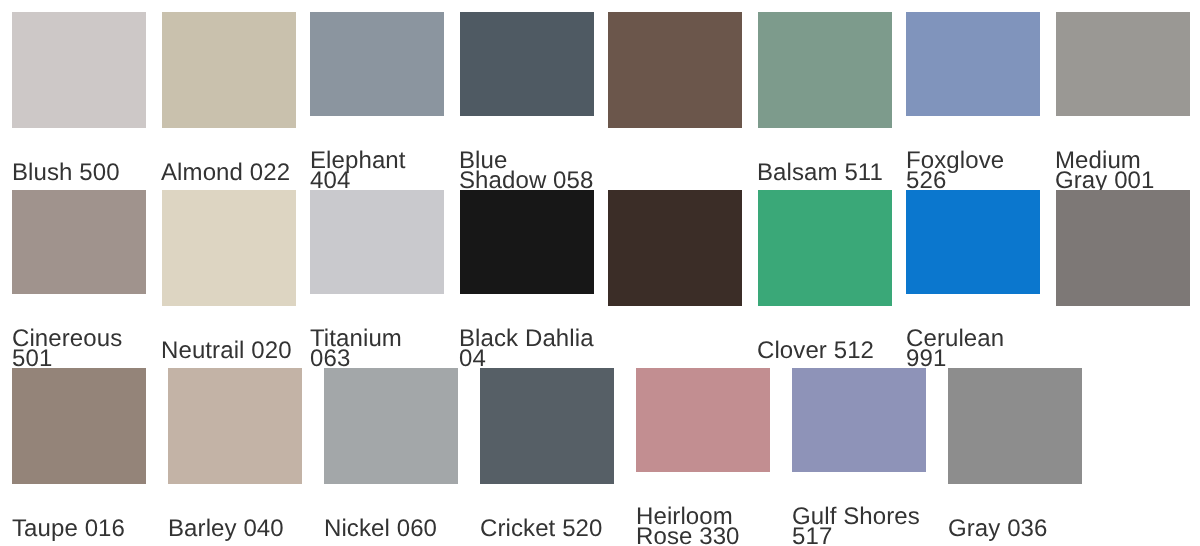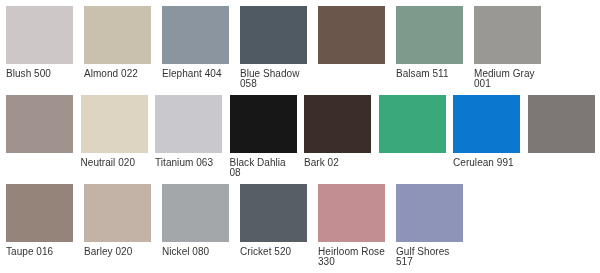--- a/index.html
+++ b/index.html
@@ -32,26 +32,27 @@
     margin-right: 0px;
     display: flex;
     flex-direction: column;
   }
   .chip {
     width: 67px;
     height: 58px;
     display: block;
   }
   .chip-label {
-    font-size: 10px;
+    font-size: 12px;
     line-height: 9.5px;
     color: #333333;
     padding-top: 5px;
     width: 68px;
     letter-spacing: 0.05px;
+    margin-top: 13px;
   }
 </style>
 </head>
 <body>
 
 <div class="palette">
   <div class="swatch-row">
     <div class="swatch">
       <span class="chip" style="background-color: rgb(205, 200, 199);"></span>
       <span class="chip-label">Blush 500</span>
@@ -69,74 +70,83 @@
       <span class="chip-label">Blue Shadow 058</span>
     </div>
     <div class="swatch">
       <span class="chip" style="background-color: rgb(107, 86, 75);"></span>
     </div>
     <div class="swatch">
       <span class="chip" style="background-color: rgb(125, 155, 140);"></span>
       <span class="chip-label">Balsam 511</span>
     </div>
     <div class="swatch">
+      <span class="chip" style="background-color: rgb(128, 148, 188);"></span>
+      <span class="chip-label">Foxglove 526</span>
+    </div>
+    <div class="swatch">
       <span class="chip" style="background-color: rgb(154, 152, 148);"></span>
       <span class="chip-label">Medium Gray 001</span>
     </div>
   </div>
   <div class="swatch-row">
     <div class="swatch">
       <span class="chip" style="background-color: rgb(160, 147, 141);"></span>
+      <span class="chip-label">Cinereous 501</span>
     </div>
     <div class="swatch">
       <span class="chip" style="background-color: rgb(221, 213, 194);"></span>
       <span class="chip-label">Neutrail 020</span>
     </div>
     <div class="swatch">
       <span class="chip" style="background-color: rgb(201, 201, 205);"></span>
       <span class="chip-label">Titanium 063</span>
     </div>
     <div class="swatch">
       <span class="chip" style="background-color: rgb(23, 23, 23);"></span>
-      <span class="chip-label">Black Dahlia 08</span>
+      <span class="chip-label">Black Dahlia 04</span>
     </div>
     <div class="swatch">
       <span class="chip" style="background-color: rgb(59, 45, 39);"></span>
-      <span class="chip-label">Bark 02</span>
     </div>
     <div class="swatch">
       <span class="chip" style="background-color: rgb(58, 168, 120);"></span>
+      <span class="chip-label">Clover 512</span>
     </div>
     <div class="swatch">
       <span class="chip" style="background-color: rgb(11, 119, 206);"></span>
       <span class="chip-label">Cerulean 991</span>
     </div>
     <div class="swatch">
       <span class="chip" style="background-color: rgb(125, 120, 118);"></span>
     </div>
   </div>
   <div class="swatch-row">
     <div class="swatch">
       <span class="chip" style="background-color: rgb(148, 132, 121);"></span>
       <span class="chip-label">Taupe 016</span>
     </div>
     <div class="swatch">
       <span class="chip" style="background-color: rgb(195, 179, 166);"></span>
-      <span class="chip-label">Barley 020</span>
+      <span class="chip-label">Barley 040</span>
     </div>
     <div class="swatch">
       <span class="chip" style="background-color: rgb(163, 167, 169);"></span>
-      <span class="chip-label">Nickel 080</span>
+      <span class="chip-label">Nickel 060</span>
     </div>
     <div class="swatch">
       <span class="chip" style="background-color: rgb(86, 95, 102);"></span>
       <span class="chip-label">Cricket 520</span>
     </div>
     <div class="swatch">
       <span class="chip" style="background-color: rgb(194, 142, 145);"></span>
       <span class="chip-label">Heirloom Rose 330</span>
     </div>
     <div class="swatch">
       <span class="chip" style="background-color: rgb(142, 147, 184);"></span>
       <span class="chip-label">Gulf Shores 517</span>
     </div>
+    <div class="swatch">
+      <span class="chip" style="background-color: rgb(141, 141, 141);"></span>
+      <span class="chip-label">Gray 036</span>
+    </div>
   </div>
 </div>
 
 </body></html>

